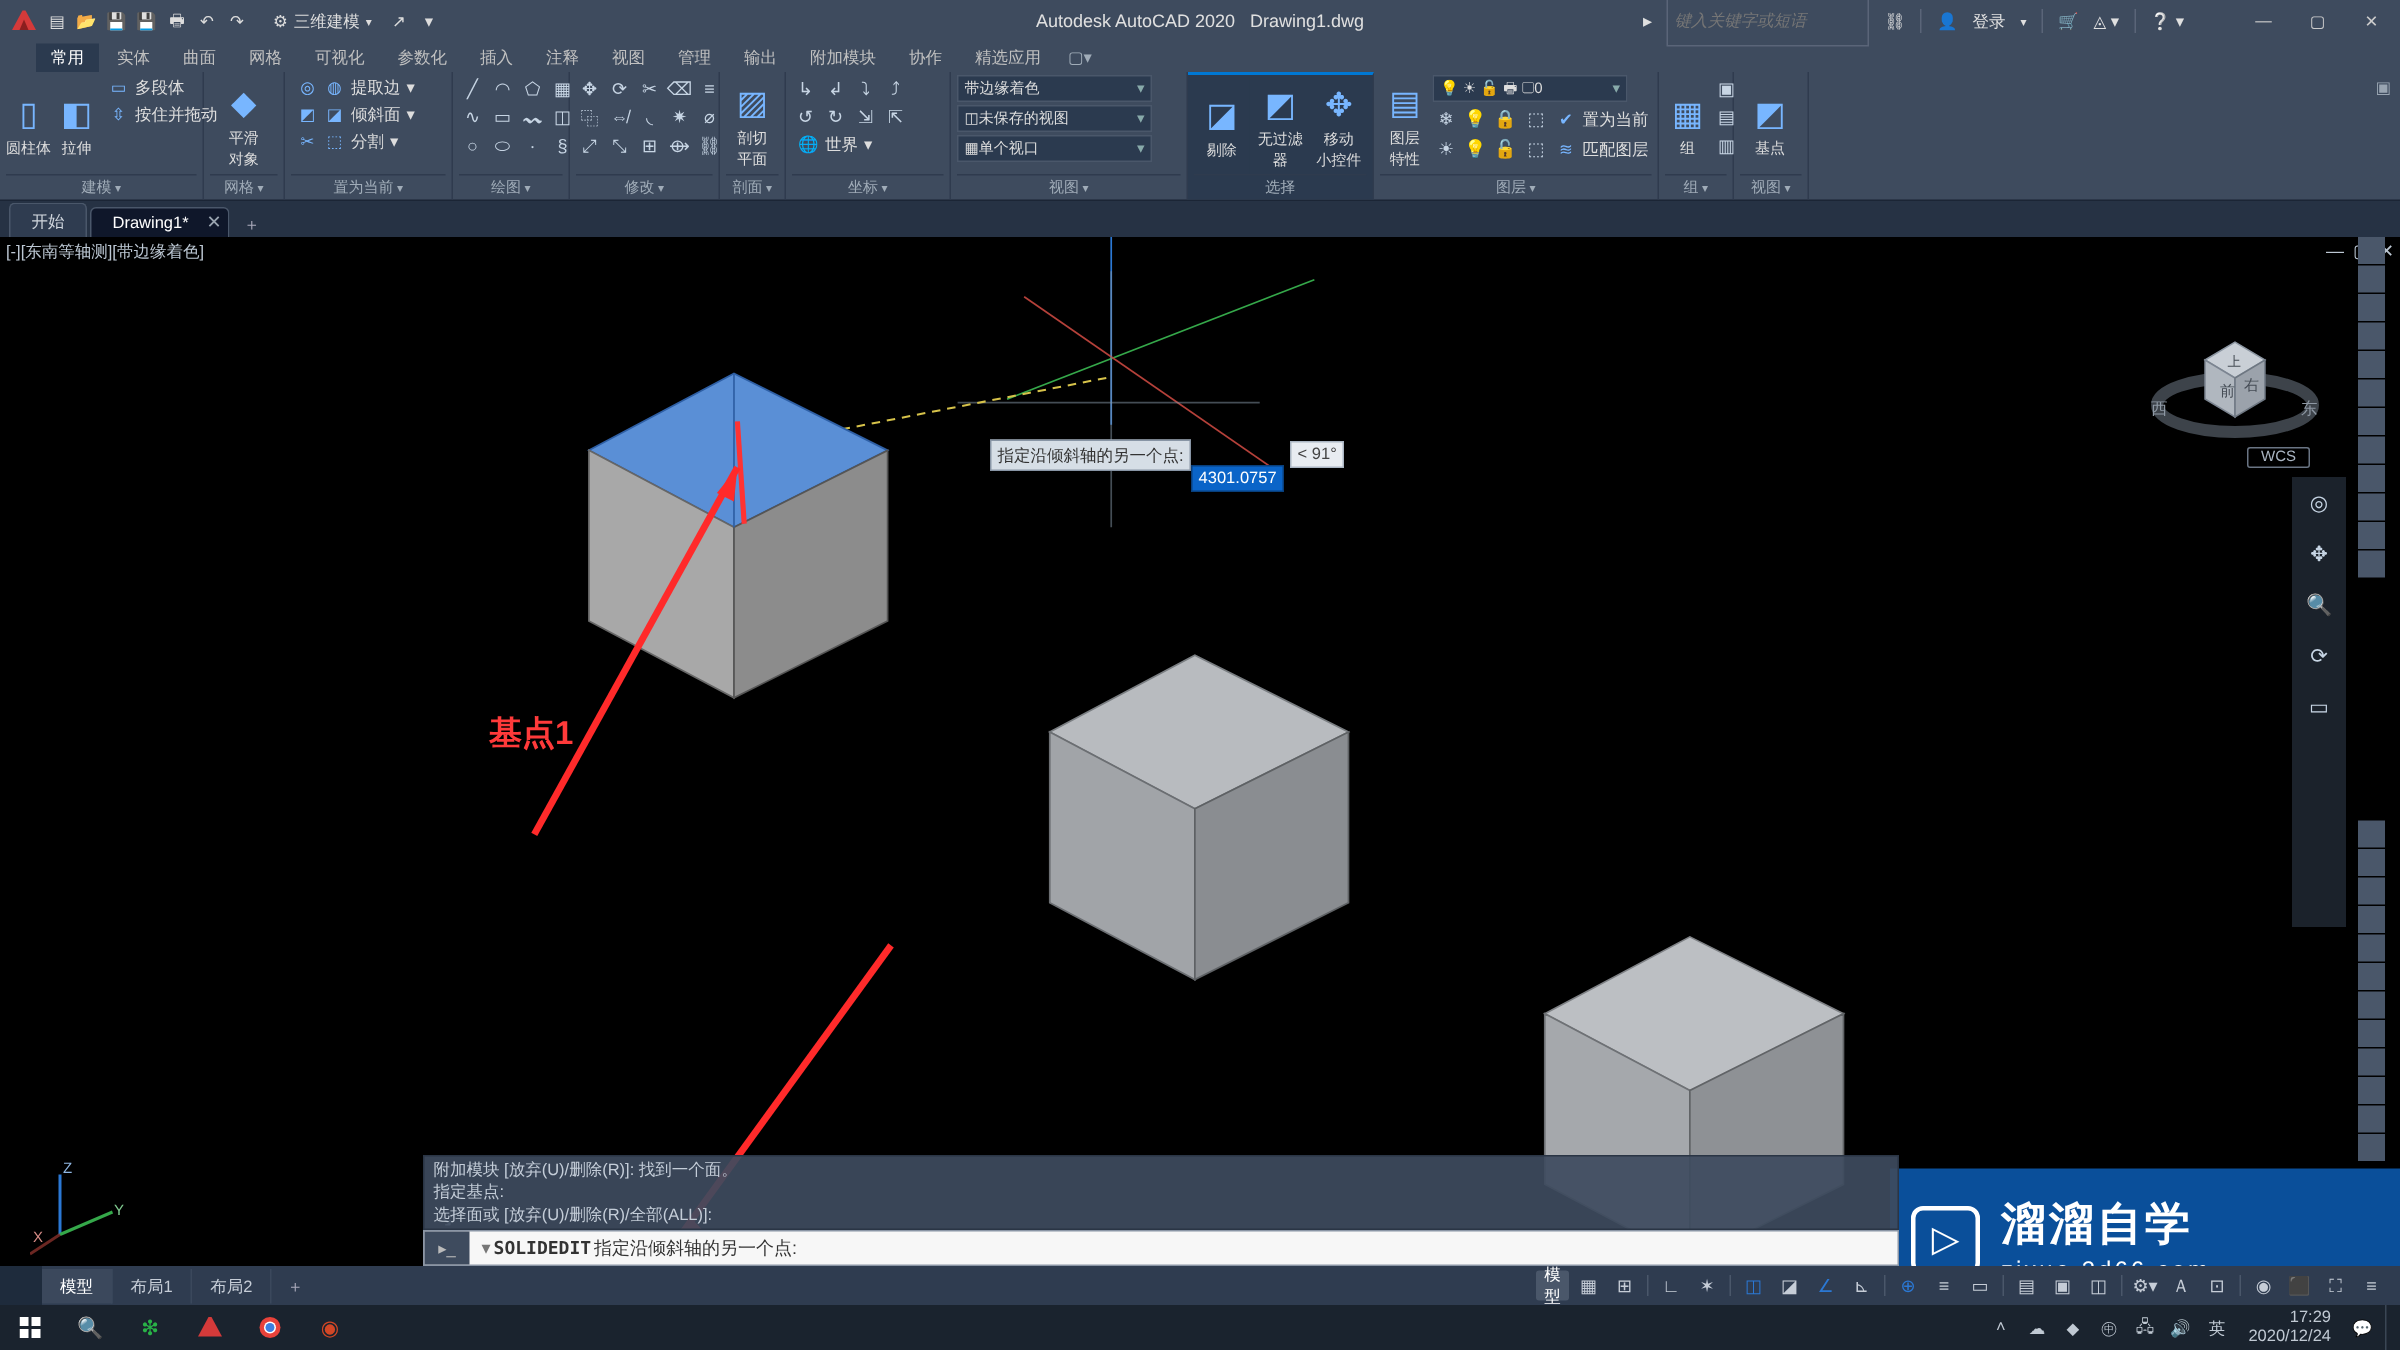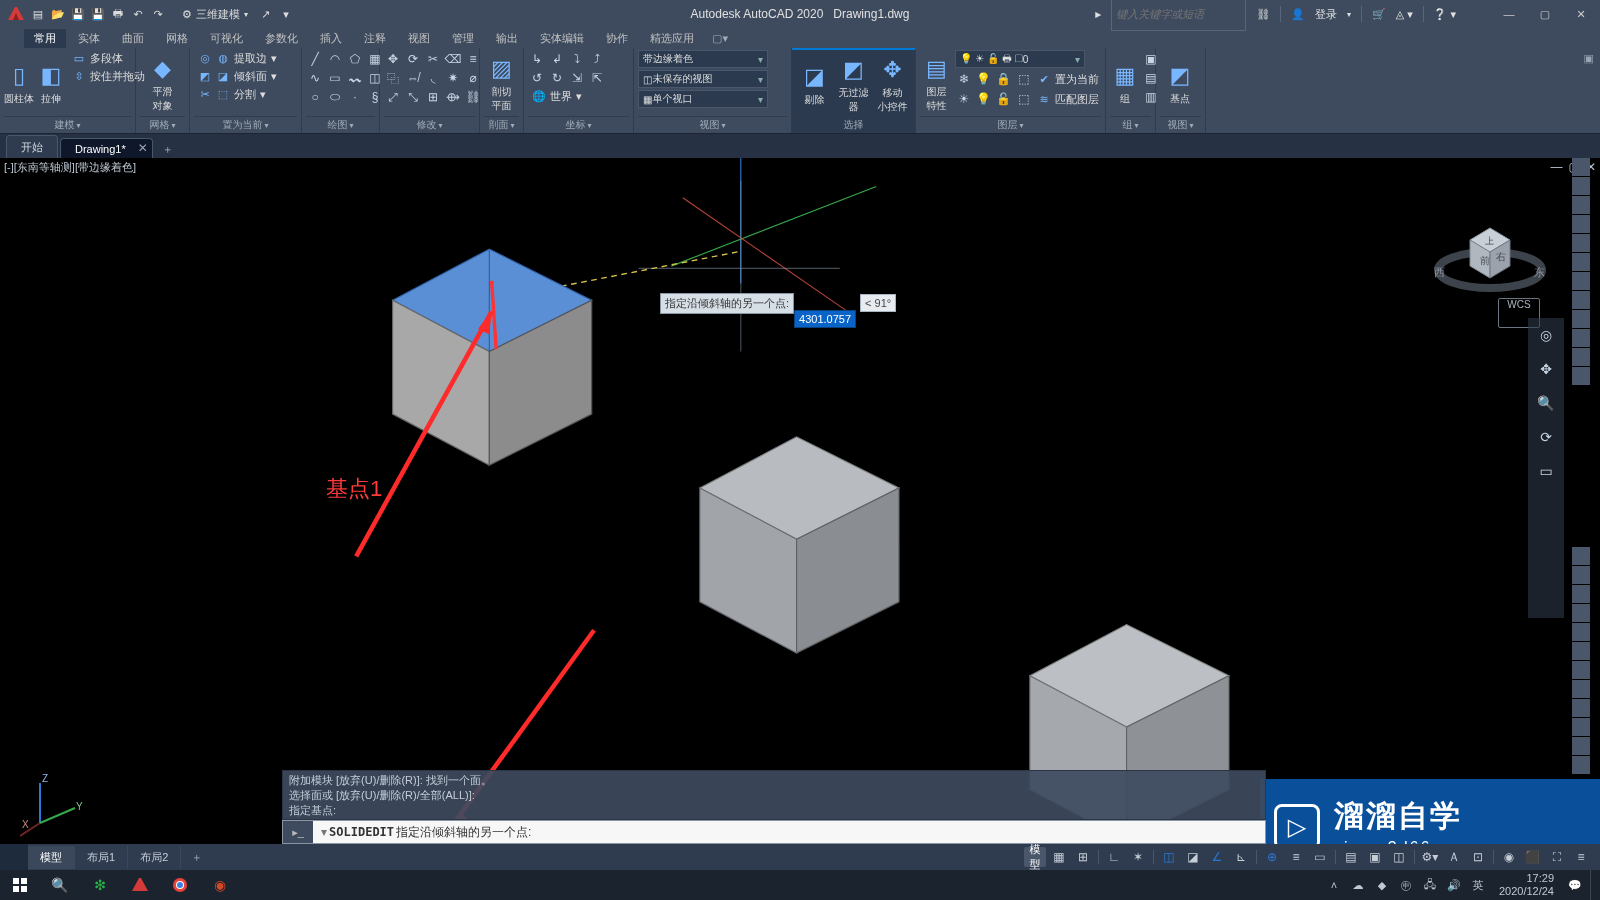--- a/index.html
+++ b/index.html
@@ -46,27 +46,27 @@
 .doctabs .add { width:18px; height:18px; display:flex; align-items:center; justify-content:center; color:#aab; cursor:pointer; margin-left:4px; }
 
 
 .viewport { position:absolute; top:158px; left:0; right:0; bottom:56px; background:#000000; }
 .vp-label { position:absolute; top:2px; left:4px; color:#bcc7d3; font-size:11px; }
 .vp-controls { position:absolute; top:2px; right:4px; display:flex; gap:6px; color:#bcc7d3; }
 .vp-controls span { cursor:pointer; font-size:12px; }
 .nav { position:absolute; right:0; top:0; width:36px; background:rgba(45,56,72,.6); display:flex; flex-direction:column; align-items:center; padding:8px 0; gap:16px;}
 .nav .nico { width:18px; height:18px; color:#c7d5e4; cursor:pointer; font-size:14px; display:flex; align-items:center; justify-content:center; }
 .viewcube { position:absolute; right:50px; top:30px; width:120px; height:120px; }
-.wcs { position:absolute; right:60px; top:140px; width:42px; height:30px; border:1px solid #6a7584; color:#aab5c2; font-size:10px; text-align:center; line-height:12px; border-radius:2px; background:rgba(0,0,0,.1);}
+.wcs { position:absolute; right:60px; top:140px; width:42px; height:14px; border:1px solid #6a7584; color:#aab5c2; font-size:10px; text-align:center; line-height:12px; border-radius:2px; background:rgba(0,0,0,.1);}
 svg.cubes { position:absolute; inset:0; }
 .dyn { position:absolute; top:120px; left:660px; display:flex; align-items:center; gap:0; }
 .dyn .lbl { background:#d6dee6; color:#333; font-size:11px; padding:2px 4px; border:1px solid #8895a5;}
 .dyn .val { background:#0a64c8; color:#fff; font-size:11px; padding:2px 4px; border:1px solid #083f7c;margin-top:32px;}
 .dyn .ang { background:#e8ecf1; color:#444; font-size:11px; padding:2px 4px; border:1px solid #aab5c2; margin-left:4px;}
-.annot { position:absolute; color:#ff3a3a; font-weight:normal; font-size:22px; }
+.annot { position:absolute; color:#ff3a3a; font-weight:bold; font-size:22px; }
 .ucs { position:absolute; left:20px; bottom:6px; width:70px; height:70px; }
 .watermark { position:absolute; right:0; bottom:-30px; width:340px; height:95px; background:#0a4f9a; display:flex; align-items:center; gap:14px; padding:0 14px;}
 .watermark .play { width:46px; height:46px; border:3px solid #fff; border-radius:8px; display:flex; align-items:center; justify-content:center; color:#fff; font-size:24px;}
 .watermark .txt { display:flex; flex-direction:column; color:#fff; }
 .watermark .txt .big { font-size:30px; font-weight:bold; letter-spacing:2px;}
 .watermark .txt .sm { font-size:16px; margin-top:2px; letter-spacing:2px;}
 .rpal { position:absolute; right:8px; top:0; bottom:0; width:20px; display:flex; flex-direction:column; gap:1px;}
 .rpal .pico { width:18px; height:18px; background:#4a576a; cursor:pointer; }
 
 
@@ -148,21 +148,21 @@
   <div class="mtab">实体</div>
   <div class="mtab">曲面</div>
   <div class="mtab">网格</div>
   <div class="mtab">可视化</div>
   <div class="mtab">参数化</div>
   <div class="mtab">插入</div>
   <div class="mtab">注释</div>
   <div class="mtab">视图</div>
   <div class="mtab">管理</div>
   <div class="mtab">输出</div>
-  <div class="mtab">实体编辑</div>
+  <div class="mtab">附加模块</div>
   <div class="mtab">协作</div>
   <div class="mtab">精选应用</div>
   <span style="margin-left:6px;color:#a0acb8;cursor:pointer">▢▾</span>
 </div>
 
 <div class="ribbon">
   <div class="panel" style="width:136px">
     <div class="body">
       <div class="rbig">
           <span class="ico">▯</span>
@@ -529,22 +529,22 @@
     <div class="pico"></div>
     <div class="pico"></div>
 </div>
 
 <div class="cmdx">
   <span>✕</span>
   <span>↘</span>
 </div>
 <div class="cmdarea">
   <div>附加模块 [放弃(U)/删除(R)]: 找到一个面。</div>
+  <div>指定基点:</div>
   <div>选择面或 [放弃(U)/删除(R)/全部(ALL)]:</div>
-  <div>指定基点:</div>
 </div>
 <div class="cmdline">
   <div class="handle">
       <span>▸_</span>
     </div>
   <div class="prompt">
     <span style="color:#777">▾</span>
     <span class="cname">SOLIDEDIT</span>
     <span>指定沿倾斜轴的另一个点:</span>
   </div>

